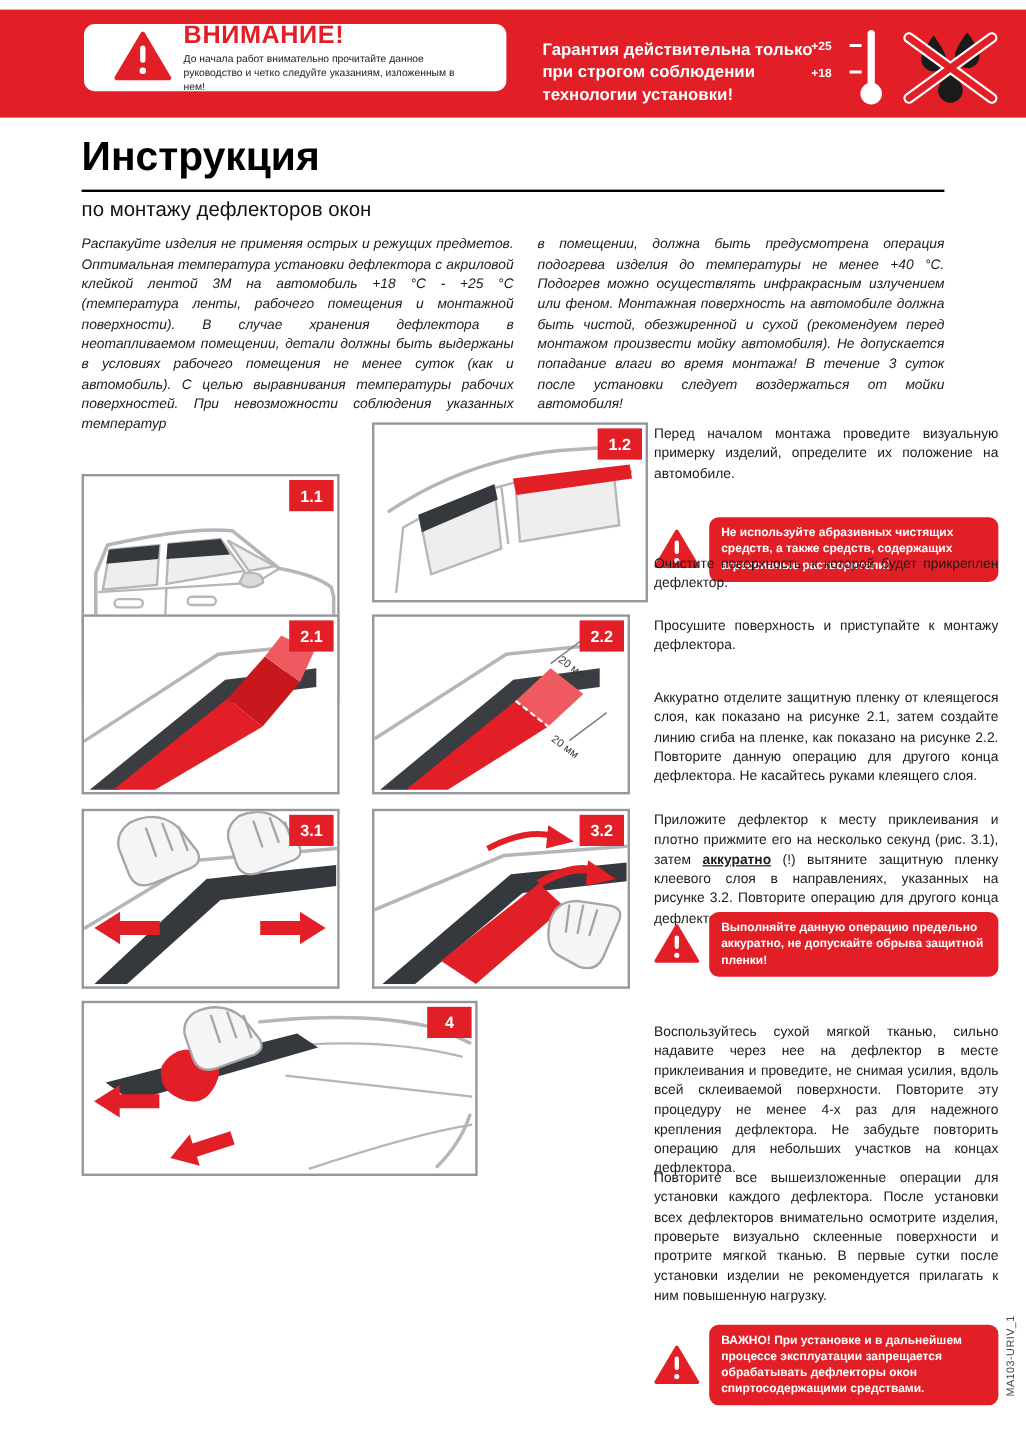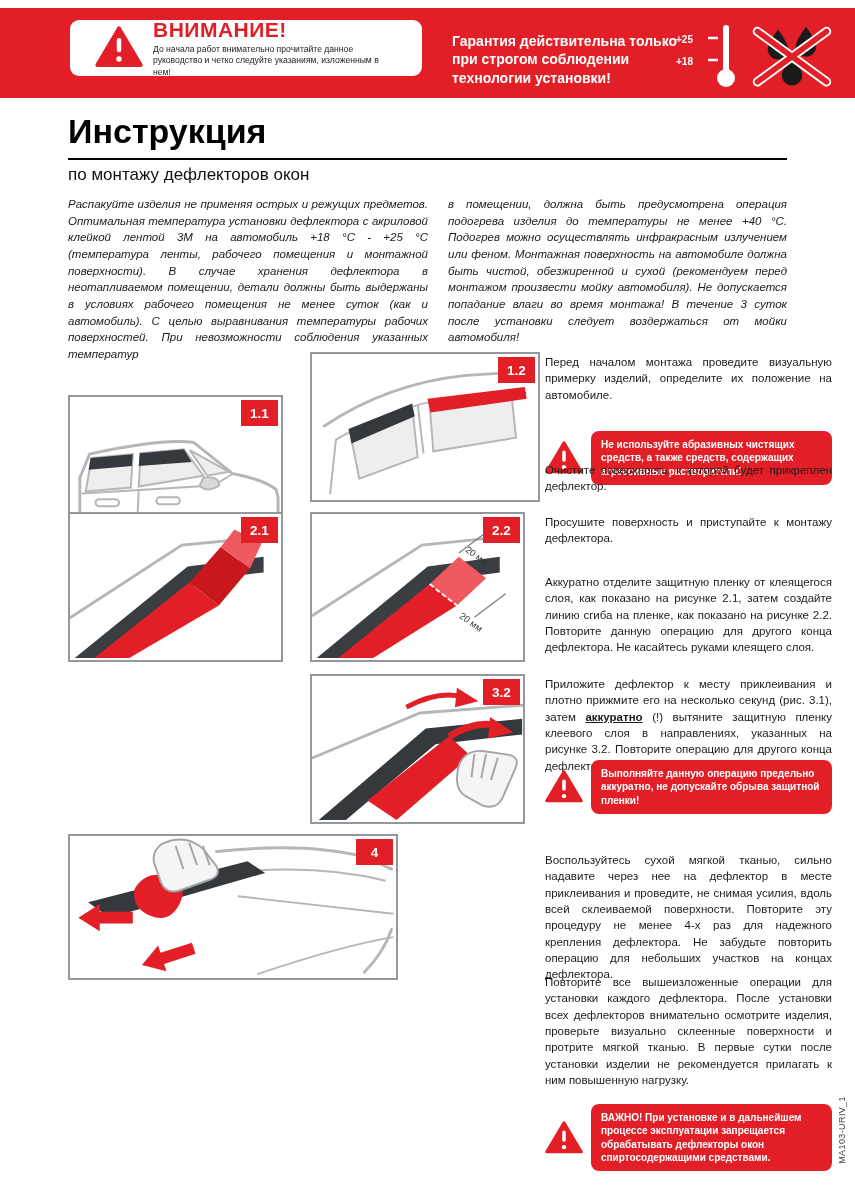--- a/index.html
+++ b/index.html
@@ -187,20 +187,37 @@
       <g stroke="#7a7d80" stroke-width="1.3">
         <path d="M150 40 L182 16"></path>
           <path d="M166 106 L198 82"></path>
       </g>
       <text font-size="9.5" fill="#333" transform="translate(156,38) rotate(36)">20 мм</text>
       <text font-size="9.5" fill="#333" transform="translate(150,106) rotate(36)">20 мм</text>
     </svg>
     <span class="fig-badge">2.2</span>
   </div>
 
+  <div class="fig f31">
+    <svg viewBox="0 0 215 150">
+      <path d="M0 100 L96 42 L215 32" fill="none" stroke="#b4b6b9" stroke-width="3" stroke-linecap="round"></path>
+      <polygon points="8,148 104,58 215,46 215,64 116,76 36,148" fill="#35383c"></polygon>
+      <g fill="#f5f5f6" stroke="#a3a5a8" stroke-width="2" stroke-linejoin="round">
+        <path d="M38 10 q24 -12 42 4 l16 20 q5 10 -6 15 l-32 13 q-14 5 -20 -7 l-9 -23 q-3 -13 9 -22 Z"></path>
+        <path d="M132 4 q22 -9 38 6 l13 19 q5 10 -7 14 l-28 10 q-13 4 -18 -7 l-7 -21 q-3 -12 9 -21 Z"></path>
+      </g>
+      <g fill="none" stroke="#a3a5a8" stroke-width="2">
+        <path d="M52 14 l9 25 M66 10 l9 24 M80 13 l8 21"></path>
+        <path d="M144 8 l8 23 M158 5 l8 22 M171 9 l7 19"></path>
+      </g>
+      <polygon points="8,100 30,86 30,94 64,94 64,106 30,106 30,114" fill="#e21f26"></polygon>
+      <polygon points="206,100 184,86 184,94 150,94 150,106 184,106 184,114" fill="#e21f26"></polygon>
+    </svg>
+    <span class="fig-badge">3.1</span>
+  </div>
 
   <div class="fig f32">
     <svg viewBox="0 0 215 150">
       <path d="M0 84 L110 38 L215 30" fill="none" stroke="#b4b6b9" stroke-width="3" stroke-linecap="round"></path>
       <polygon points="6,148 116,54 215,44 215,60 126,70 34,148" fill="#35383c"></polygon>
       <polygon points="56,128 140,62 162,82 86,148" fill="#e21f26"></polygon>
       <path d="M140 62 Q170 44 192 52" fill="none" stroke="#e21f26" stroke-width="7"></path>
       <polygon points="206,58 182,42 180,64" fill="#e21f26"></polygon>
       <path d="M96 32 Q130 14 156 22" fill="none" stroke="#e21f26" stroke-width="5"></path>
       <polygon points="170,26 148,12 146,32" fill="#e21f26"></polygon>

